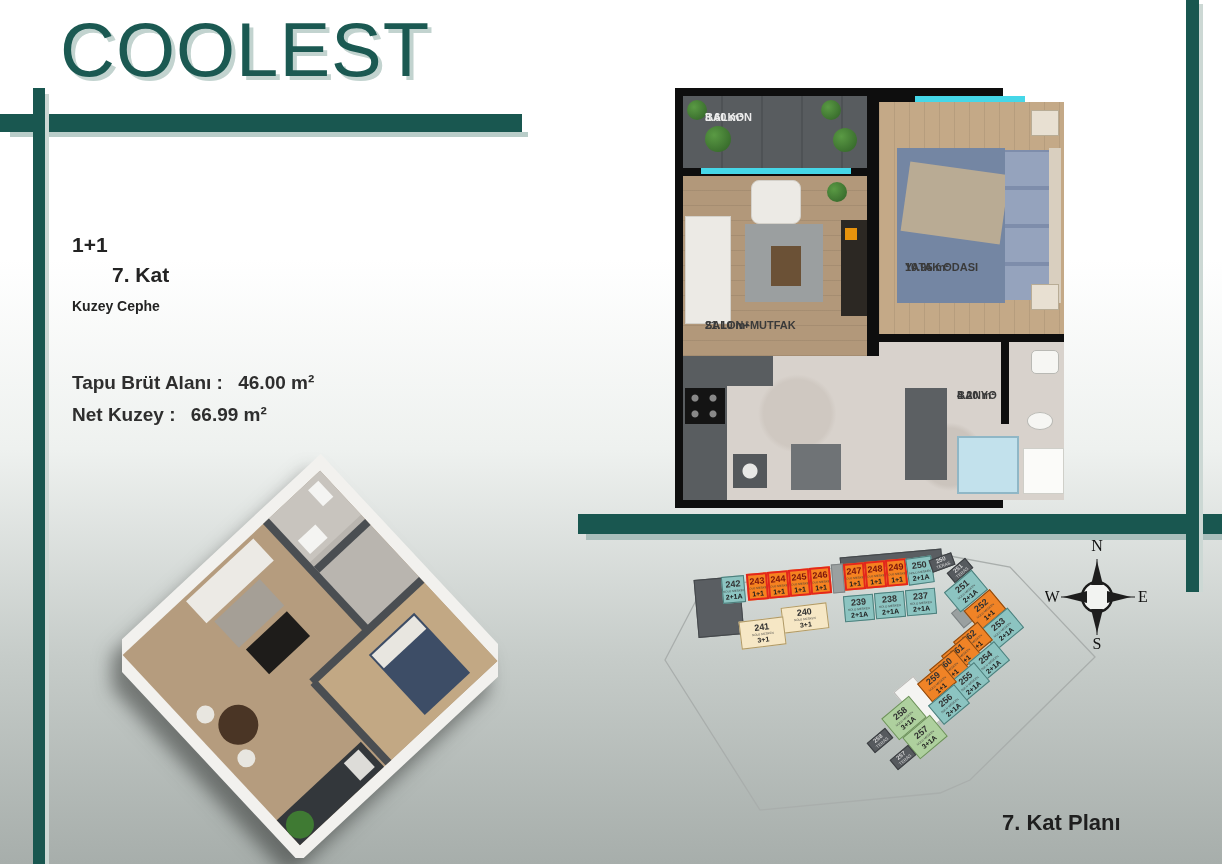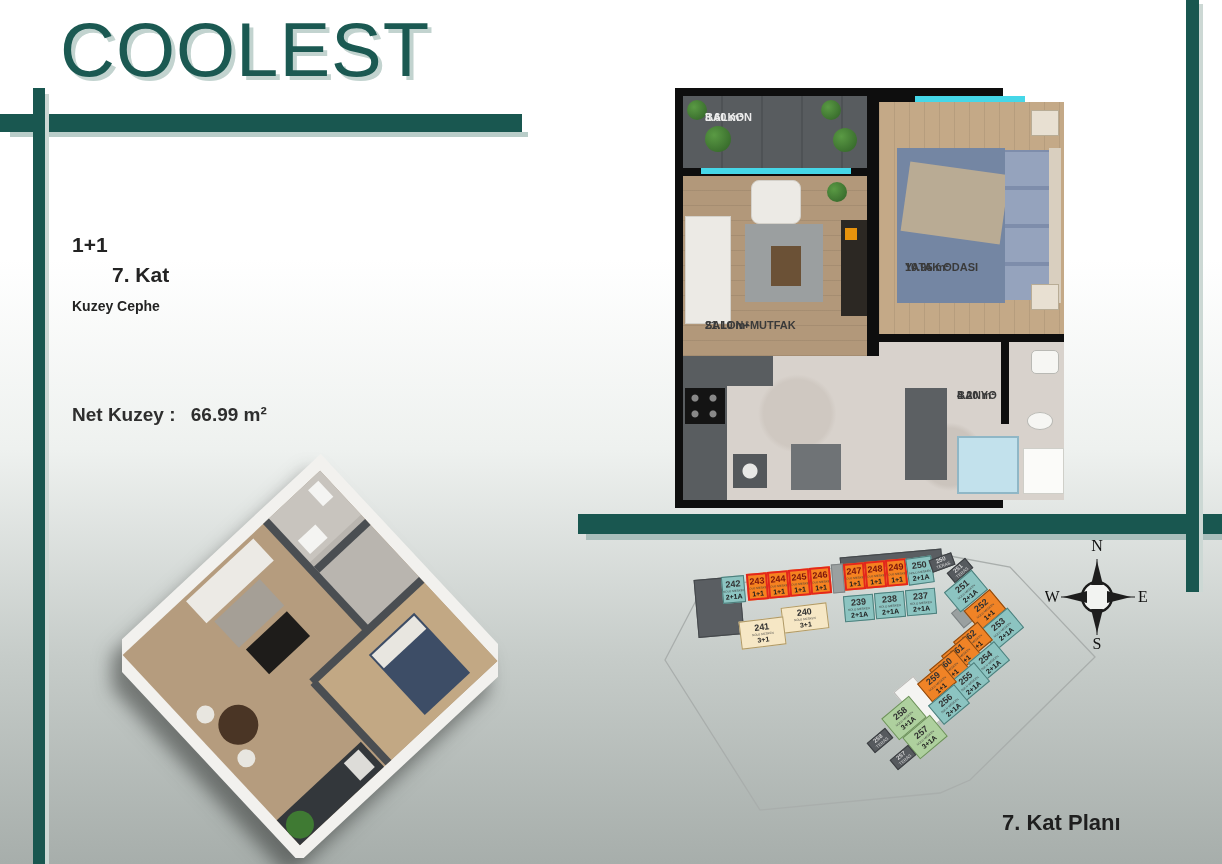--- a/index.html
+++ b/index.html
@@ -112,20 +112,24 @@
   <div class="bar-shadow bar-v1s"></div>
   <div class="bar bar-h2"></div>
   <div class="bar-shadow bar-h2s"></div>
   <div class="bar bar-v2"></div>
   <div class="bar-shadow bar-v2s"></div>
 
   <div class="logo">COOLEST</div>
   <div class="t layout">1+1</div>
   <div class="t floor">7. Kat</div>
   <div class="t facade">Kuzey Cephe</div>
+  <div class="t area-line area1">
+    <span>Tapu Brüt Alanı :</span>
+    <span class="val">46.00 m²</span>
+  </div>
   <div class="t area-line area2">
     <span>Net Kuzey :</span>
     <span class="val">66.99 m²</span>
   </div>
 
   <div class="fp">
     <div class="fp-balcony"></div>
     <div class="plant" style="left:12px;top:12px;width:20px;height:20px;"></div>
     <div class="plant" style="left:30px;top:38px;width:26px;height:26px;"></div>
     <div class="plant" style="left:146px;top:12px;width:20px;height:20px;"></div>

